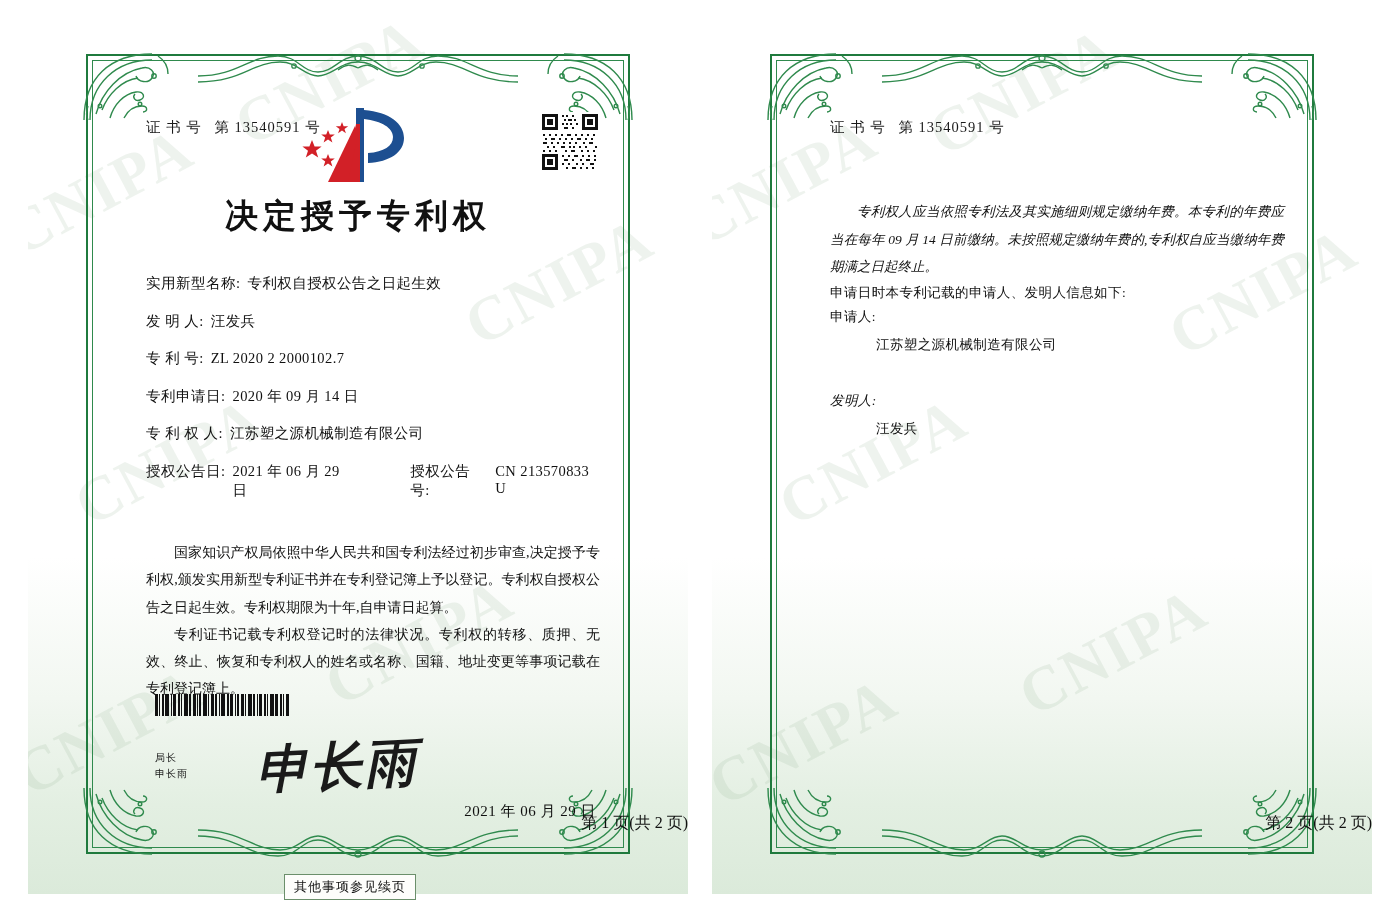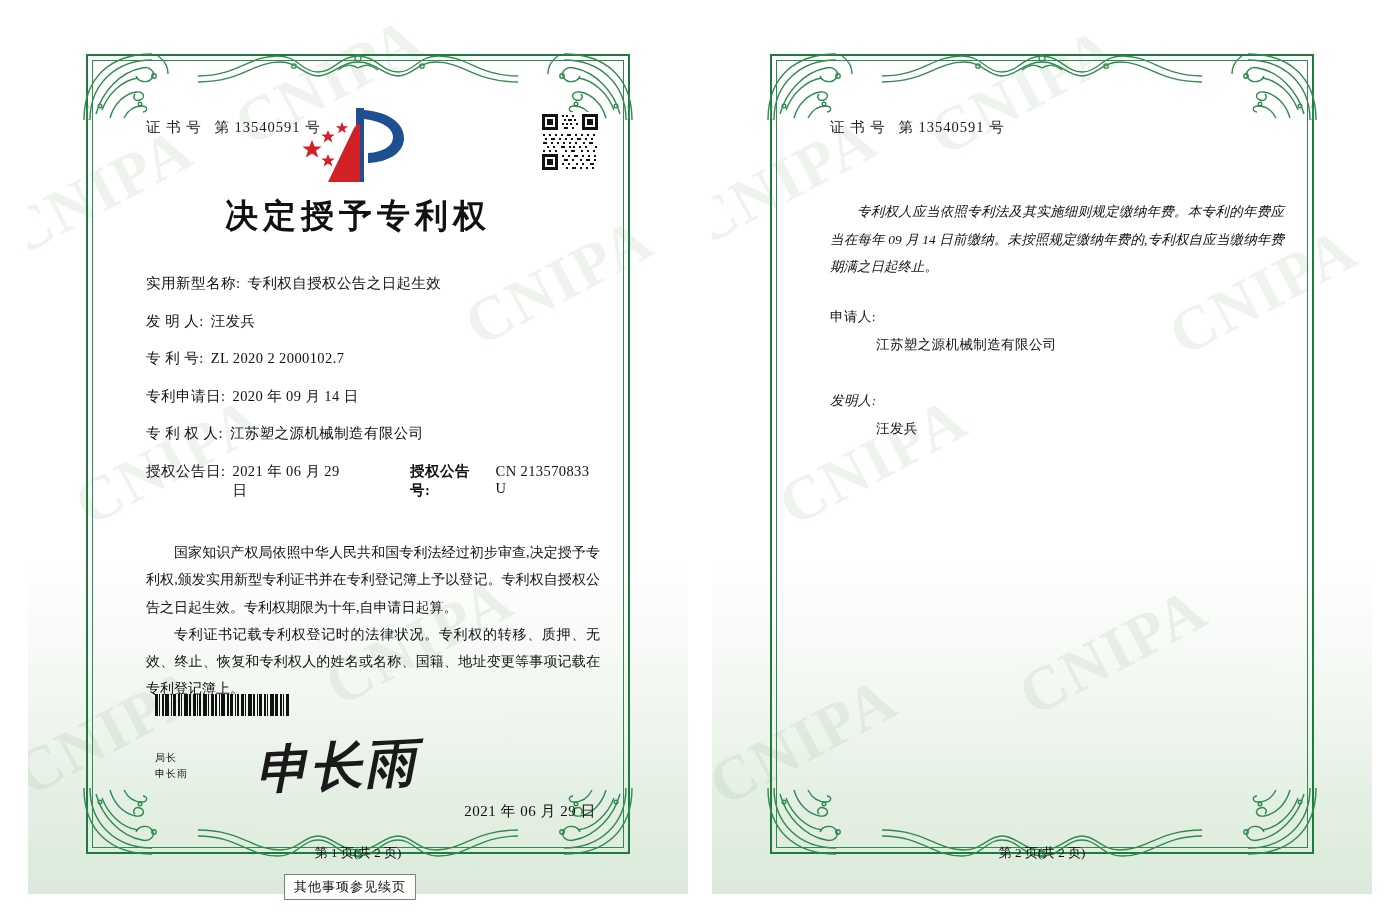--- a/index.html
+++ b/index.html
@@ -135,21 +135,20 @@
     white-space: nowrap;
     letter-spacing: 0.5px;
   }
   .fvalue {
     margin-left: 7px;
     letter-spacing: 0.4px;
   }
   .frow.two .second-label {
     margin-left: 54px;
     letter-spacing: 0.5px;
-    font-weight: bold;
   }
 
   
   .paras {
     position: absolute;
     left: 118px;
     right: 88px;
     top: 533px;
     font-size: 14px;
     color: #111;
@@ -198,23 +197,23 @@
     top: 796px;
     font-size: 15px;
     color: #111;
     letter-spacing: 0.5px;
   }
 
   
   .page-num {
     position: absolute;
     left: 0; right: 0;
-    bottom: 32px;
-    text-align: center;
-    font-size: 13px;
+    bottom: 60px;
+    text-align: right;
+    font-size: 16px;
     color: #111;
   }
 
   
   .p2-cert-no {
     position: absolute;
     font-size: 14.5px;
     color: #1a1a1a;
     letter-spacing: 1px;
   }
@@ -692,20 +691,21 @@
         </svg>
     </div>
 
     <div class="p2-cert-no" style="left:118px; top:112px;">
       <span>证 书 号</span>
       <span style="margin-left:8px;">第 13540591 号</span>
     </div>
 
     <div class="p2-para">专利权人应当依照专利法及其实施细则规定缴纳年费。本专利的年费应当在每年 09 月 14 日前缴纳。未按照规定缴纳年费的,专利权自应当缴纳年费期满之日起终止。</div>
 
+    <div class="p2-line" style="top:278px;">申请日时本专利记载的申请人、发明人信息如下:</div>
     <div class="p2-line" style="top:302px;">申请人:</div>
     <div class="p2-line" style="top:330px; left:164px;">江苏塑之源机械制造有限公司</div>
 
     <div class="p2-line" style="top:386px;font-style:italic;">发明人:</div>
     <div class="p2-line" style="top:414px; left:164px;">汪发兵</div>
 
     <div class="page-num">第 2 页(共 2 页)</div>
   </div>
 
   <div class="note">其他事项参见续页</div>

